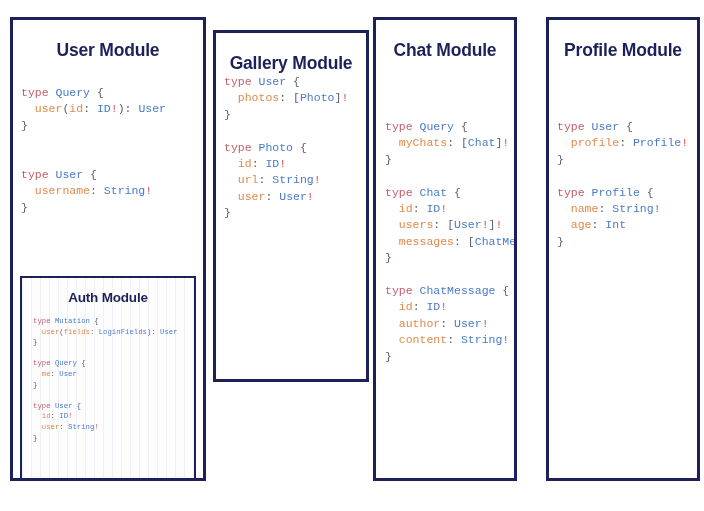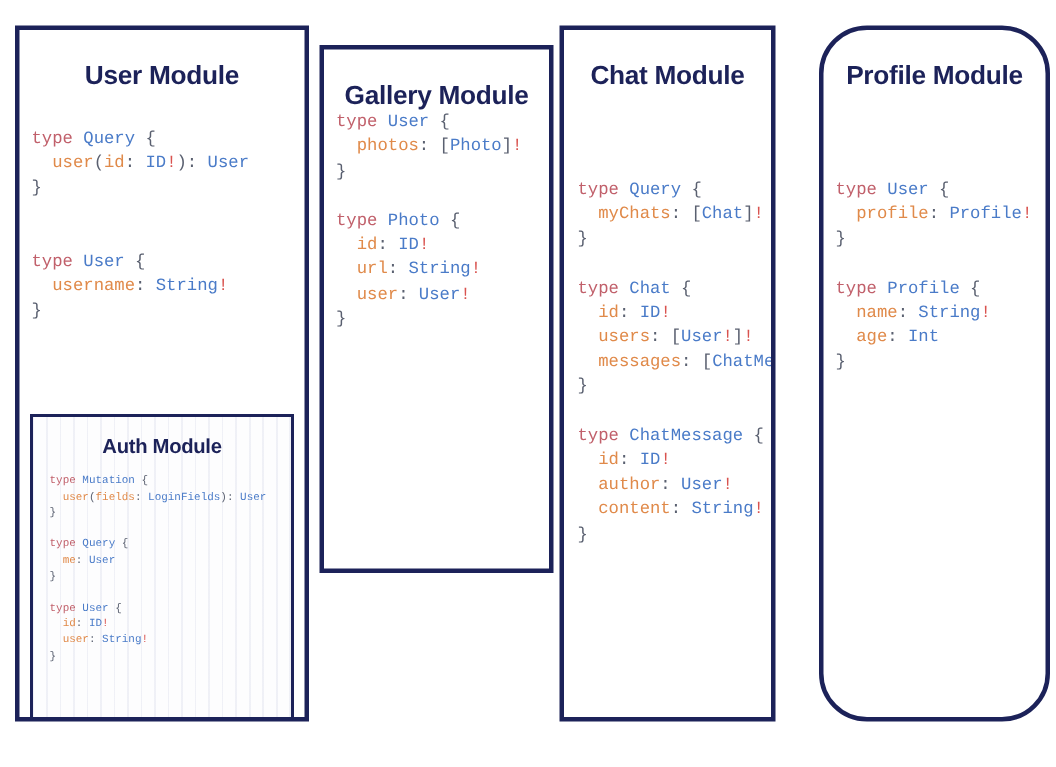--- a/index.html
+++ b/index.html
@@ -149,21 +149,21 @@
   <span class="tk-field">messages</span><span class="tk-punc">:</span> <span class="tk-punc">[</span><span class="tk-type">ChatMessage</span>
 <span class="tk-punc">}</span>
 
 <span class="tk-kw">type</span> <span class="tk-type">ChatMessage</span> <span class="tk-punc">{</span>
   <span class="tk-field">id</span><span class="tk-punc">:</span> <span class="tk-type">ID</span><span class="tk-bang">!</span>
   <span class="tk-field">author</span><span class="tk-punc">:</span> <span class="tk-type">User</span><span class="tk-bang">!</span>
   <span class="tk-field">content</span><span class="tk-punc">:</span> <span class="tk-type">String</span><span class="tk-bang">!</span>
 <span class="tk-punc">}</span></div>
   </div>
 
-  <div class="module-card card-main" style="left:546px; top:17px; width:154px; height:464px;border-radius:32px;">
+  <div class="module-card card-main" style="left:546px; top:17px; width:154px; height:464px;">
     <div class="module-title">Profile Module</div>
     <div class="code-block" style="margin-top:58px;"><span class="tk-kw">type</span> <span class="tk-type">User</span> <span class="tk-punc">{</span>
   <span class="tk-field">profile</span><span class="tk-punc">:</span> <span class="tk-type">Profile</span><span class="tk-bang">!</span>
 <span class="tk-punc">}</span>
 
 <span class="tk-kw">type</span> <span class="tk-type">Profile</span> <span class="tk-punc">{</span>
   <span class="tk-field">name</span><span class="tk-punc">:</span> <span class="tk-type">String</span><span class="tk-bang">!</span>
   <span class="tk-field">age</span><span class="tk-punc">:</span> <span class="tk-type">Int</span>
 <span class="tk-punc">}</span></div>
   </div>

